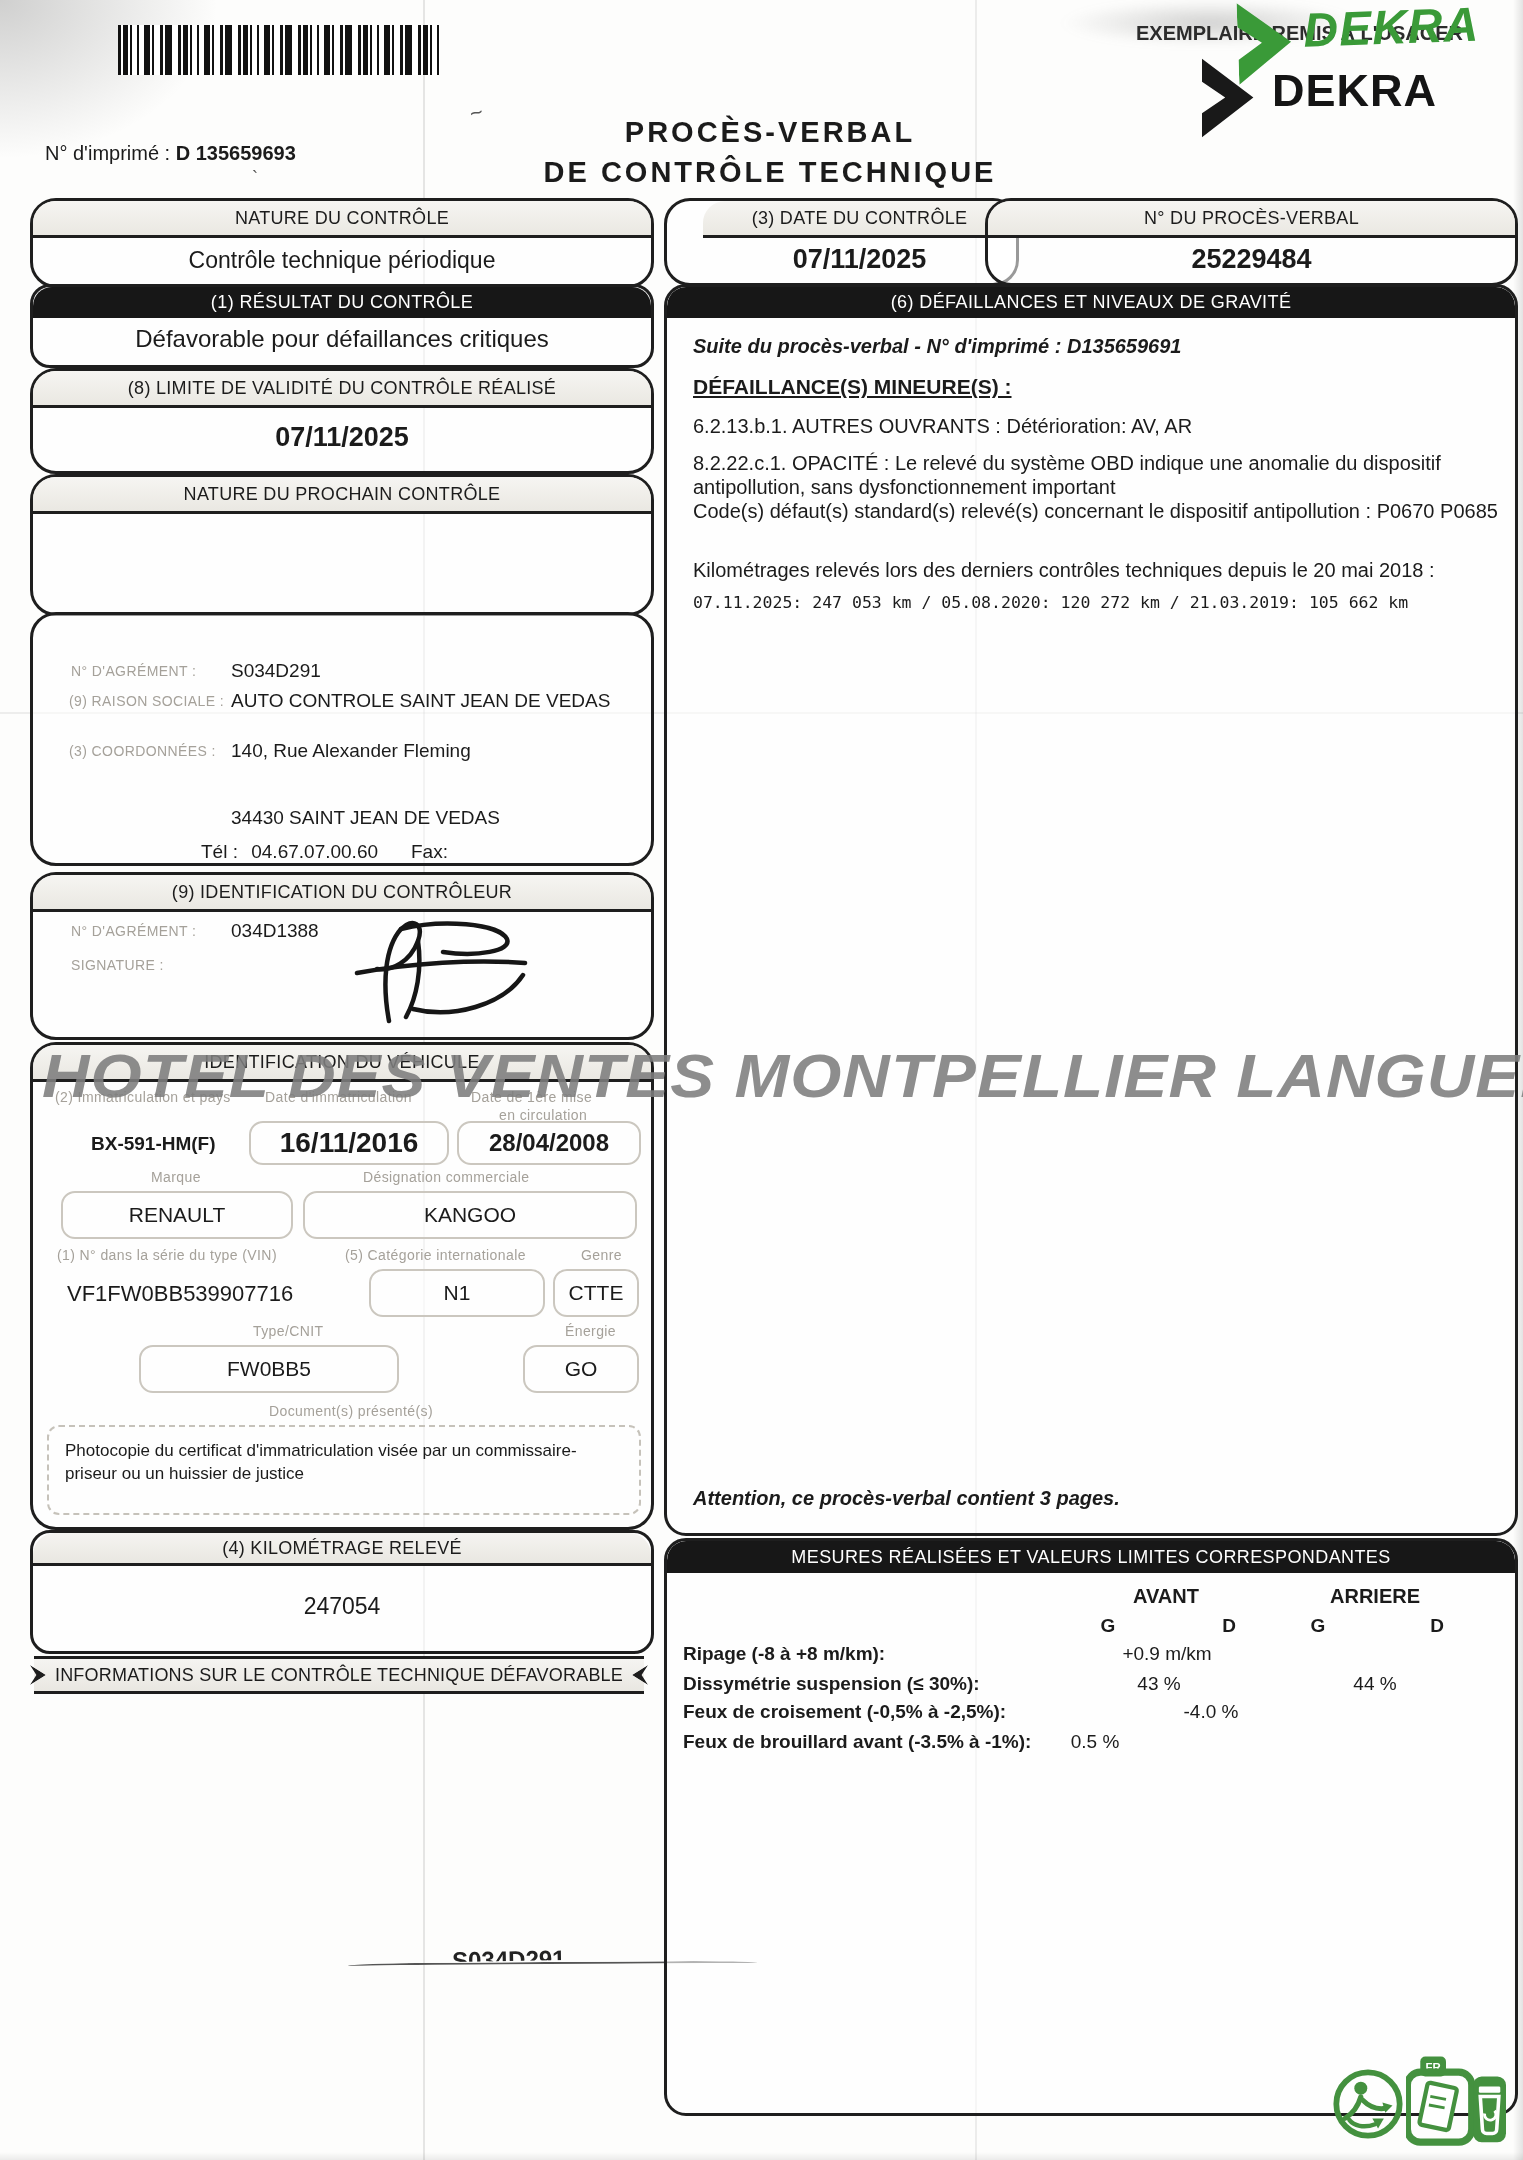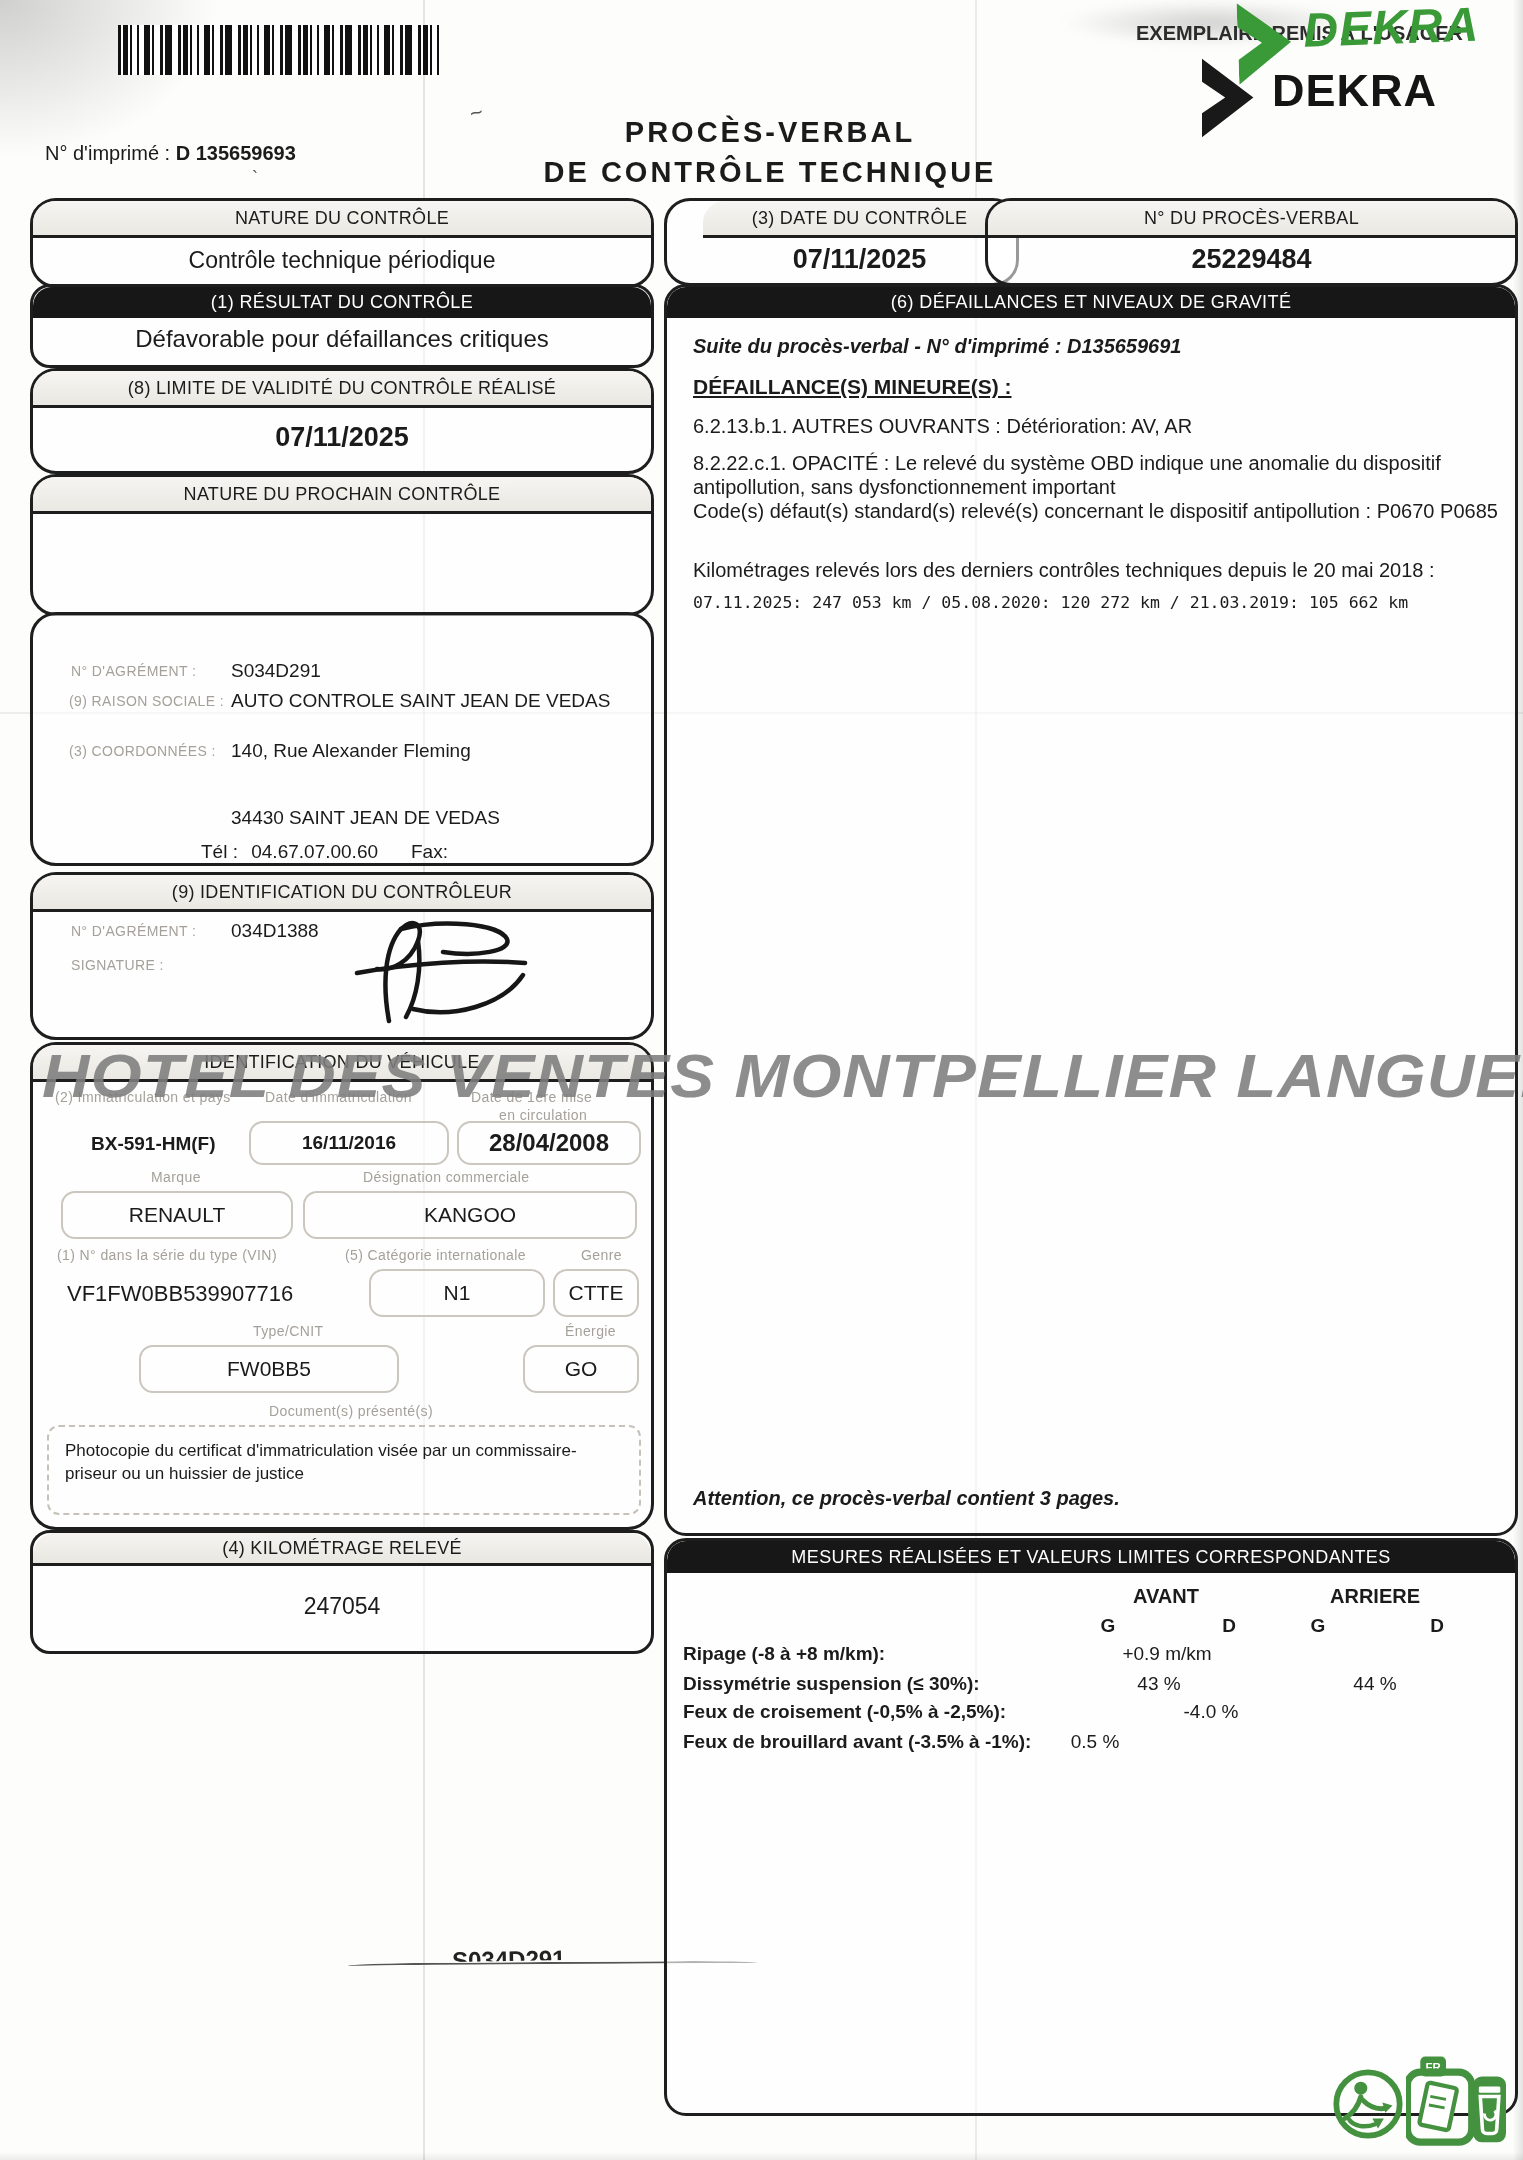--- a/index.html
+++ b/index.html
@@ -144,21 +144,21 @@
     </svg>
   </div>
 
   <div class="box" style="left:30px;top:1042px;width:618px;height:482px;">
     <div class="box-hd">IDENTIFICATION DU VÉHICULE</div>
     <div class="lbl" style="left:22px;top:44px;">(2) Immatriculation et pays</div>
     <div class="lbl" style="left:232px;top:44px;">Date d'immatriculation</div>
     <div class="lbl" style="left:438px;top:44px;">Date de 1ère mise</div>
     <div class="lbl" style="left:466px;top:62px;">en circulation</div>
     <div class="val" style="left:58px;top:88px;font-size:19px;font-weight:bold;">BX-591-HM(F)</div>
-    <div class="vbox" style="left:216px;top:76px;width:196px;height:40px;font-size:19px;font-weight:bold;">16/11/2016</div>
+    <div class="vbox" style="left:216px;top:76px;width:196px;height:40px;font-size:28px;font-weight:bold;">16/11/2016</div>
     <div class="vbox" style="left:424px;top:76px;width:180px;height:40px;font-size:24px;font-weight:bold;">28/04/2008</div>
     <div class="lbl" style="left:118px;top:124px;">Marque</div>
     <div class="lbl" style="left:330px;top:124px;">Désignation commerciale</div>
     <div class="vbox" style="left:28px;top:146px;width:228px;height:44px;font-size:21px;">RENAULT</div>
     <div class="vbox" style="left:270px;top:146px;width:330px;height:44px;font-size:21px;">KANGOO</div>
     <div class="lbl" style="left:24px;top:202px;">(1) N° dans la série du type (VIN)</div>
     <div class="lbl" style="left:312px;top:202px;">(5) Catégorie internationale</div>
     <div class="lbl" style="left:548px;top:202px;">Genre</div>
     <div class="val" style="left:34px;top:236px;font-size:22px;">VF1FW0BB539907716</div>
     <div class="vbox" style="left:336px;top:224px;width:172px;height:44px;font-size:21px;">N1</div>
@@ -174,20 +174,21 @@
         <div>priseur ou un huissier de justice</div>
       </div>
     </div>
   </div>
 
   <div class="box" style="left:30px;top:1530px;width:618px;height:118px;border-radius:20px;">
     <div class="box-hd" style="height:30px;background:linear-gradient(180deg,#f5f4f1,#e9e7e1);">(4) KILOMÉTRAGE RELEVÉ</div>
     <div class="box-body" style="height:80px;font-size:23px;">247054</div>
   </div>
 
+  <div class="gray-bar" style="left:34px;top:1656px;width:610px;">INFORMATIONS SUR LE CONTRÔLE TECHNIQUE DÉFAVORABLE</div>
 
   <div class="smudge"><span>S034D291</span></div>
   <div class="smudge-line"></div>
 
   <div class="box" style="left:664px;top:198px;width:313px;height:82px;padding-left:36px;">
     <div class="box-hd">(3) DATE DU CONTRÔLE</div>
     <div class="box-body" style="height:42px;font-size:27px;font-weight:bold;">07/11/2025</div>
   </div>
 
   <div class="box" style="left:985px;top:198px;width:527px;height:82px;">

